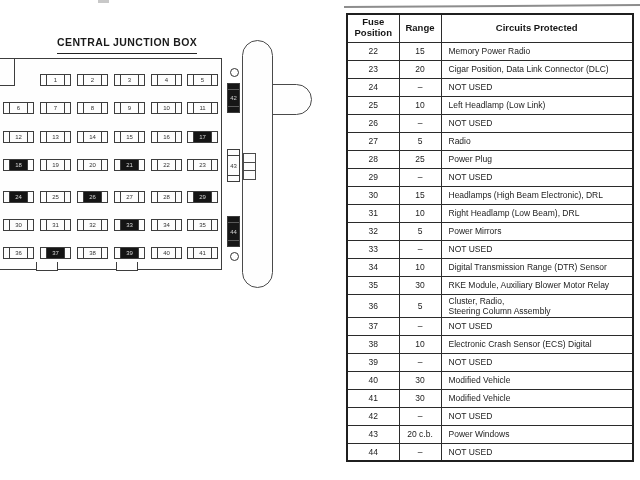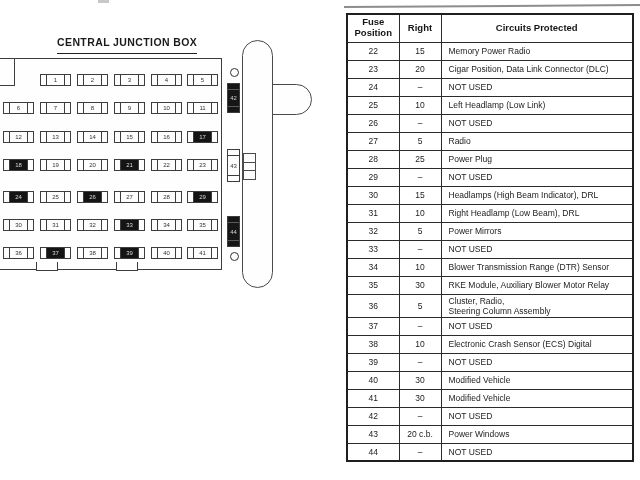--- a/index.html
+++ b/index.html
@@ -341,21 +341,21 @@
 <div class="table-wrap">
   <table class="fuse-table">
     <colgroup>
       <col style="width:52px;">
         <col style="width:42px;">
         <col>
     </colgroup>
     <thead>
       <tr>
         <th>Fuse Position</th>
-        <th>Right</th>
+        <th>Range</th>
         <th>Circuits Protected</th>
       </tr>
     </thead>
     <tbody>
         <tr>
           <td class="c-pos">22</td>
           <td class="c-amp">15</td>
           <td class="c-circ">Memory Power Radio</td>
         </tr>
         <tr>
@@ -389,41 +389,41 @@
           <td class="c-circ">Power Plug</td>
         </tr>
         <tr>
           <td class="c-pos">29</td>
           <td class="c-amp">–</td>
           <td class="c-circ">NOT USED</td>
         </tr>
         <tr>
           <td class="c-pos">30</td>
           <td class="c-amp">15</td>
-          <td class="c-circ">Headlamps (High Beam Indicator), DRL</td>
+          <td class="c-circ">Headlamps (High Beam Electronic), DRL</td>
         </tr>
         <tr>
           <td class="c-pos">31</td>
           <td class="c-amp">10</td>
           <td class="c-circ">Right Headlamp (Low Beam), DRL</td>
         </tr>
         <tr>
           <td class="c-pos">32</td>
           <td class="c-amp">5</td>
           <td class="c-circ">Power Mirrors</td>
         </tr>
         <tr>
           <td class="c-pos">33</td>
           <td class="c-amp">–</td>
           <td class="c-circ">NOT USED</td>
         </tr>
         <tr>
           <td class="c-pos">34</td>
           <td class="c-amp">10</td>
-          <td class="c-circ">Blower Transmission Range (DTR) Sensor</td>
+          <td class="c-circ">Digital Transmission Range (DTR) Sensor</td>
         </tr>
         <tr>
           <td class="c-pos">35</td>
           <td class="c-amp">30</td>
           <td class="c-circ">RKE Module, Auxiliary Blower Motor Relay</td>
         </tr>
         <tr>
           <td class="c-pos">36</td>
           <td class="c-amp">5</td>
           <td class="c-circ">Cluster, Radio,

